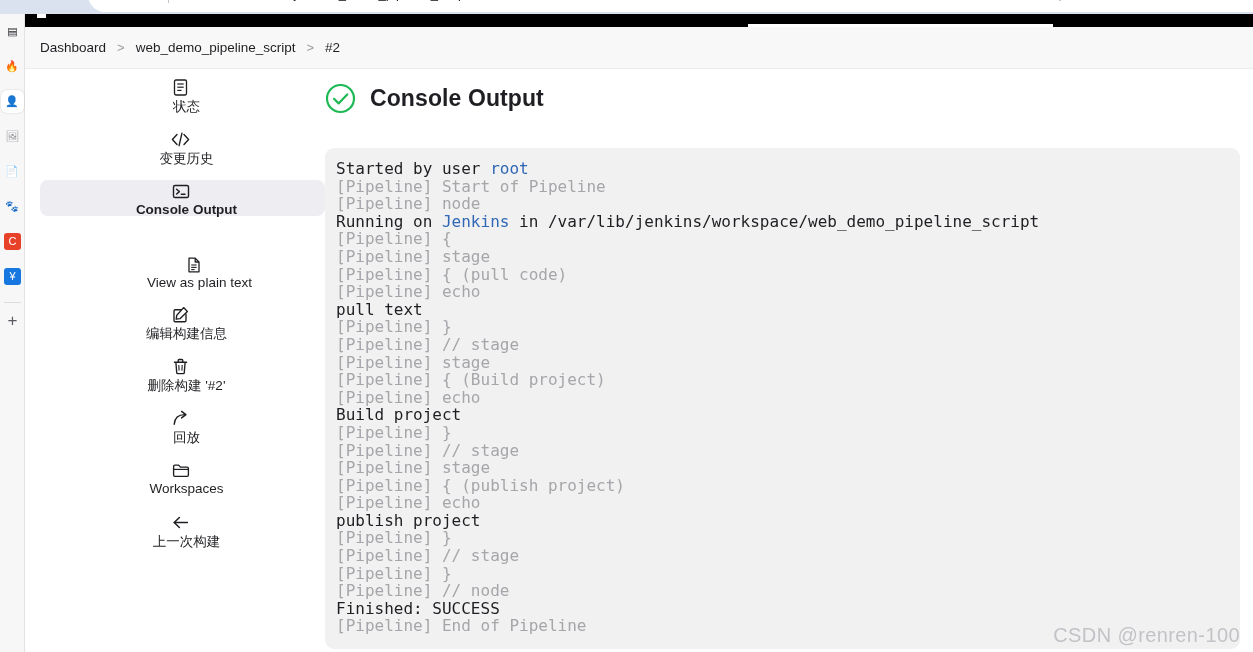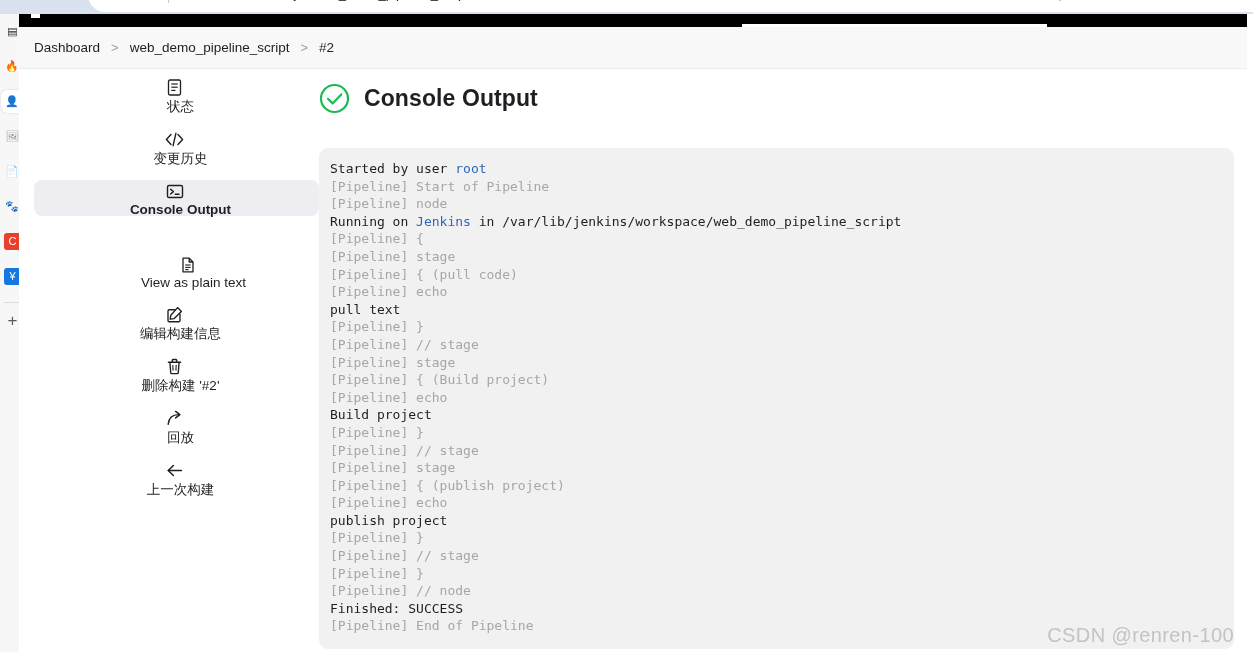--- a/index.html
+++ b/index.html
@@ -62,21 +62,21 @@
     font-size: 17px; color: #5b5b60; font-weight: 300;
   }
   .rail-active-bg {
     position: absolute; left: 1px; width: 23px; height: 23px;
     background: #ffffff; border-radius: 6px;
     box-shadow: 0 0 2px rgba(0,0,0,.18);
   }
 
   
   #page {
-    position: absolute; left: 19px; top: 14px;
+    position: absolute; left: 25px; top: 14px;
     width: 1228px; height: 638px; background: #ffffff;
   }
   #jenkins-topbar {
     position: absolute; left: 0; top: 0; width: 1228px; height: 13px;
     background: #000000;
   }
   #jenkins-topbar .topbar-notch {
     position: absolute; right: 200px; top: 10px; width: 305px; height: 3px;
     background: #ffffff;
   }
@@ -136,21 +136,21 @@
     font-size: 23px; font-weight: bold; color: #1f1f23; letter-spacing: .1px;
   }
   #console-panel {
     margin-top: 28px; margin-right: 13px;
     background: #f1f1f2; border-radius: 9px;
     padding: 12px 0 14px 11px;
     min-height: 500px;
   }
   .log-line {
     font-family: "DejaVu Sans Mono", "Liberation Mono", monospace;
-    font-size: 13px; line-height: 17.6px;
+    font-size: 16px; line-height: 17.6px;
     white-space: pre; color: #1f1f23;
   }
   .log-line.dim { color: #a6a6aa; }
   .log-line.bold { color: #1f1f23; }
   .lnk { color: #2f67b5; }
 
   
   #watermark {
     position: absolute; right: 13px; bottom: 5px;
     font-size: 20px; color: #c3c3c7; letter-spacing: .4px;
@@ -273,20 +273,29 @@
         <span class="nav-label">删除构建 '#2'</span>
       </div>
       <div class="nav-item">
         <span class="nav-icon">
           <svg width="20" height="19" viewBox="0 0 20 19">
             <path d="M3.2 15.2 C3.8 8.4 8.2 5.6 13.6 5.6" fill="none" stroke="currentColor" stroke-width="1.45" stroke-linecap="round"></path>
             <path d="M10.6 2.4 L14.9 5.6 L10.6 8.9" fill="none" stroke="currentColor" stroke-width="1.45" stroke-linejoin="round" stroke-linecap="round"></path>
           </svg>
         </span>
         <span class="nav-label">回放</span>
+      </div>
+      <div class="nav-item">
+        <span class="nav-icon">
+          <svg width="20" height="19" viewBox="0 0 20 19">
+            <path d="M2.6 5.4 a1.3 1.3 0 0 1 1.3 -1.3 H7.6 L9.4 6.1 H16.1 a1.3 1.3 0 0 1 1.3 1.3 V14 a1.3 1.3 0 0 1 -1.3 1.3 H3.9 A1.3 1.3 0 0 1 2.6 14 Z" fill="none" stroke="currentColor" stroke-width="1.35" stroke-linejoin="round"></path>
+            <line x1="2.6" y1="8.4" x2="17.4" y2="8.4" stroke="currentColor" stroke-width="1.2"></line>
+          </svg>
+        </span>
+        <span class="nav-label">Workspaces</span>
       </div>
       <div class="nav-item">
         <span class="nav-icon">
           <svg width="20" height="19" viewBox="0 0 20 19">
             <line x1="16.4" y1="9.5" x2="3.4" y2="9.5" stroke="currentColor" stroke-width="1.5" stroke-linecap="round"></line>
             <path d="M8.4 4.5 L3.2 9.5 L8.4 14.5" fill="none" stroke="currentColor" stroke-width="1.5" stroke-linecap="round" stroke-linejoin="round"></path>
           </svg>
         </span>
         <span class="nav-label">上一次构建</span>
       </div>

